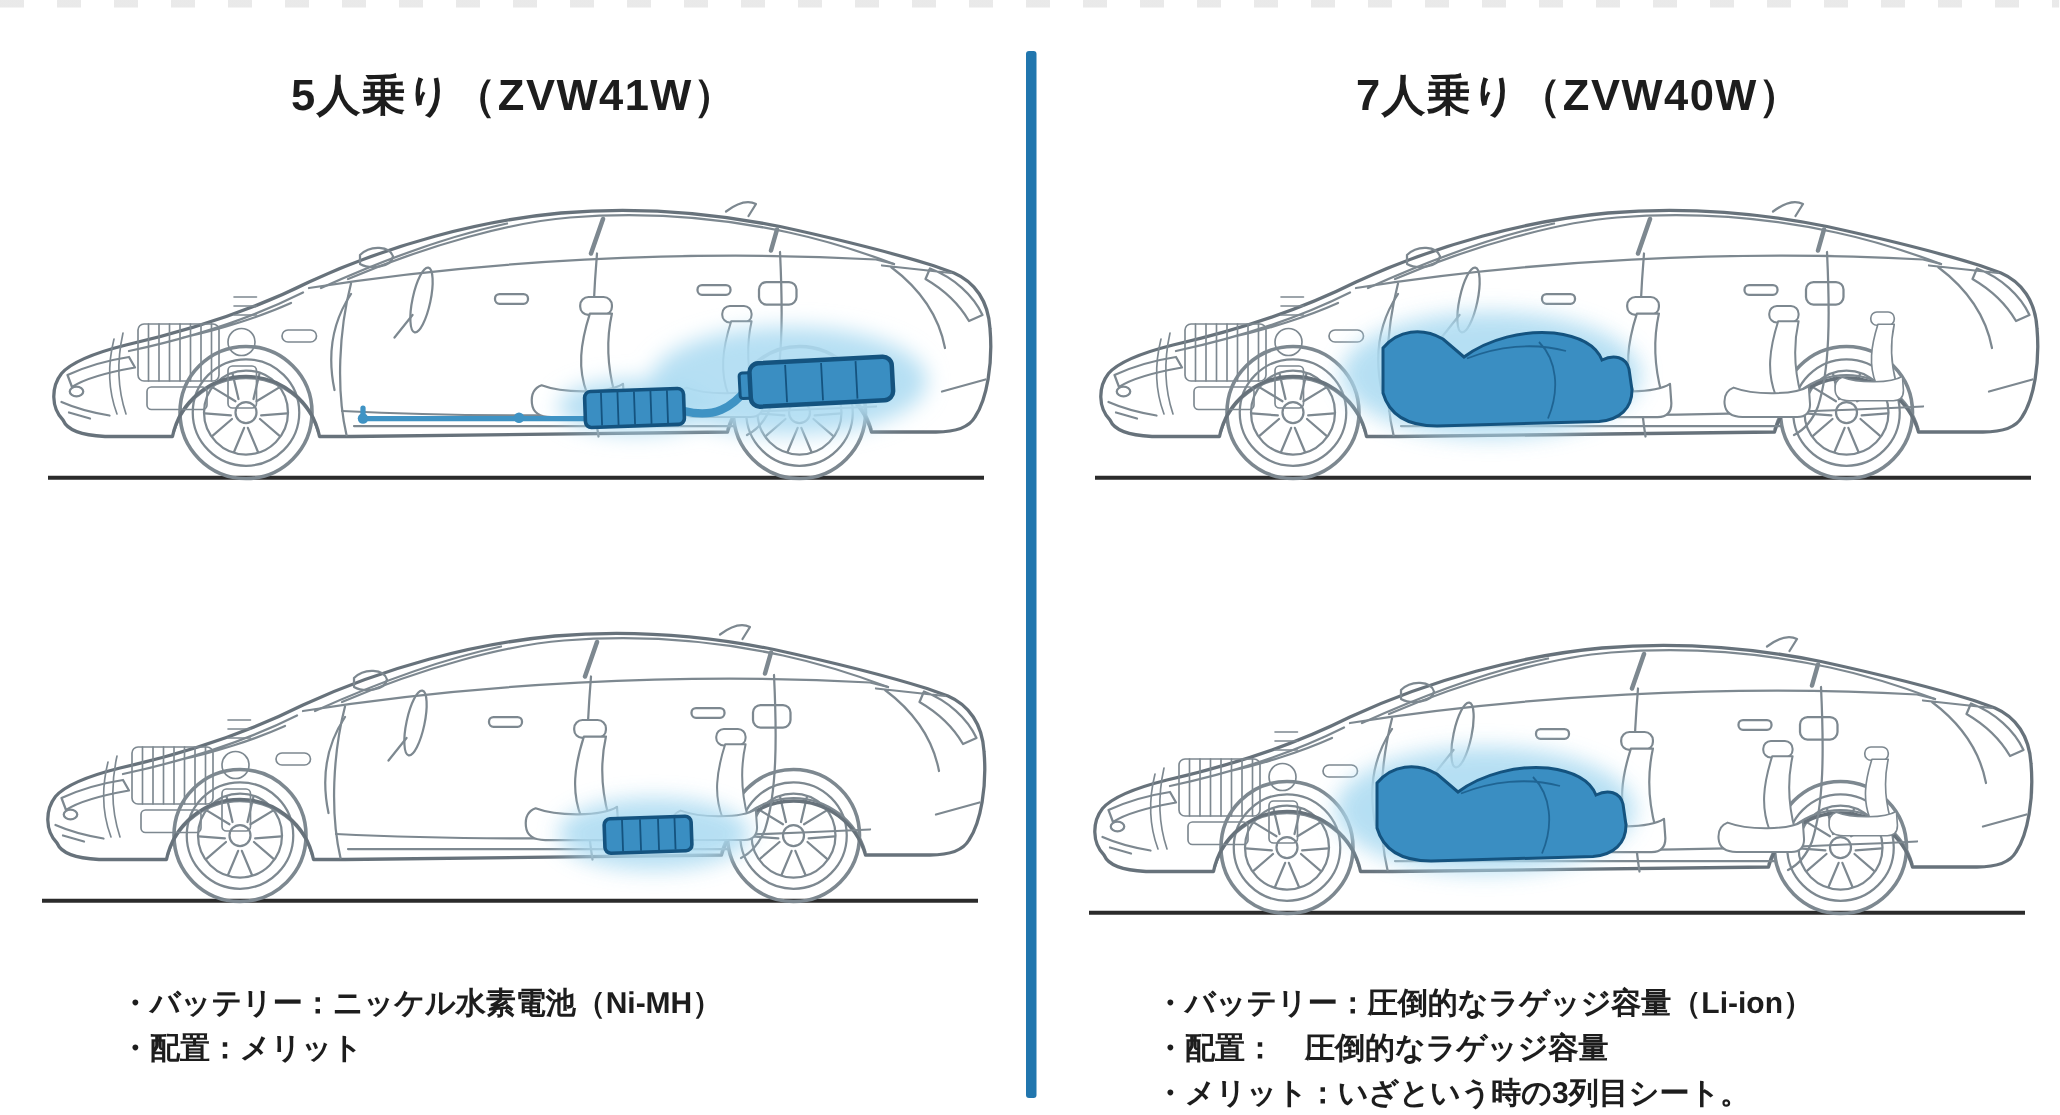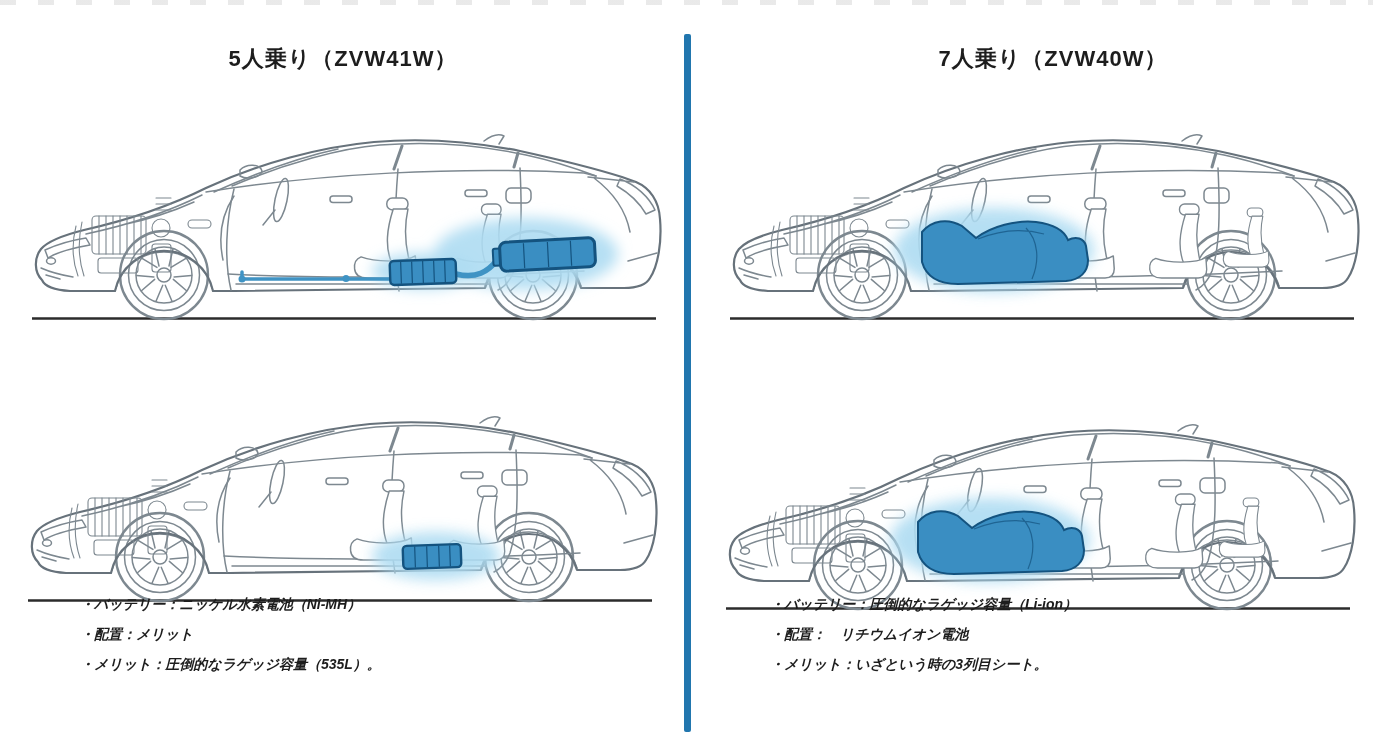--- a/index.html
+++ b/index.html
@@ -1,29 +1,29 @@
 <!DOCTYPE html>
 <html><head>
 <meta charset="utf-8">
 <style>
   html,body{margin:0;padding:0;background:#fff;}
   .stage{position:relative;width:1373px;height:743px;background:var(--background,#fff);
          overflow:hidden;font-family:"Liberation Sans","DejaVu Sans",sans-serif;color:var(--text,#1d1d1d);}
   .top-artifact{position:absolute;top:0;left:0;right:0;height:5px;opacity:.45;
     background:repeating-linear-gradient(90deg,#cfcfcf 0 16px,transparent 16px 38px);}
   .title{position:absolute;top:44px;margin:0;width:686px;text-align:center;
-         font-size:22px;font-weight:700;letter-spacing:1px;}
+         font-size:29px;font-weight:700;letter-spacing:1px;}
   .title.left-t{left:0;} .title.right-t{left:710px;}
   .divider{position:absolute;left:684px;top:34px;width:7px;height:698px;
            background:var(--divider,#2176ae);border-radius:2px;}
   .car{position:absolute;width:640px;height:214px;}
   .car.tl{left:28px;top:108px;} .car.tr{left:726px;top:108px;}
   .car.bl{left:24px;top:390px;} .car.br{left:722px;top:398px;}
-  .bullets{position:absolute;top:589px;font-size:14px;line-height:30px;font-weight:600;
-           white-space:nowrap;color:var(--text,#1d1d1d);font-style:italic;}
+  .bullets{position:absolute;top:654px;font-size:20px;line-height:30px;font-weight:600;
+           white-space:nowrap;color:var(--text,#1d1d1d);}
   .bullets p{margin:0;}
   .bullets .indent{padding-left:122px;}
   .left-b{left:80px;} .right-b{left:770px;}
   
   .c-line{stroke:var(--line-art,#7d8890);fill:none;stroke-width:1.5;stroke-linecap:round;stroke-linejoin:round;}
   .c-thin{stroke-width:1.1;}
   .c-out{stroke:#67727b;fill:none;stroke-width:2.2;stroke-linecap:round;stroke-linejoin:round;}
   .pillar{stroke-width:3;}
   .ground{stroke:var(--ground-line,#2b2b2b);stroke-width:2.6;}
   .seat{fill:#ffffff;stroke:var(--line-art,#7d8890);stroke-width:1.6;stroke-linejoin:round;}
@@ -137,21 +137,20 @@
         <g transform="rotate(-2 408 166)">
           <rect class="hl-box" x="379" y="155" width="58" height="23" rx="4" stroke-width="2.4"></rect>
           <path class="hl-line" d="M 391 156 v 21 M 403 156 v 21 M 415 156 v 21 M 426 156 v 21"></path>
         </g>
       </g>
     </svg>
 
     <div class="bullets left-b">
       <p>・バッテリー：ニッケル水素電池（Ni-MH）</p>
       <p>・配置：メリット</p>
-      <p>・メリット：圧倒的なラゲッジ容量（535L）。</p>
     </div>
   </section>
 
   <div class="divider"></div>
 
   <section>
     <h2 class="title right-t">7人乗り（ZVW40W）</h2>
 
     <svg class="car tr" viewBox="0 0 640 214">
       <use href="#prius"></use>
@@ -160,17 +159,17 @@
     </svg>
 
     <svg class="car br" viewBox="0 0 640 214">
       <use href="#prius"></use>
       <use href="#seatgrp" transform="translate(528 100) scale(0.68)"></use>
       <use href="#console-hl"></use>
     </svg>
 
     <div class="bullets right-b">
       <p>・バッテリー：圧倒的なラゲッジ容量（Li-ion）</p>
-      <p>・配置：　リチウムイオン電池</p>
+      <p>・配置：　圧倒的なラゲッジ容量</p>
       <p>・メリット：いざという時の3列目シート。</p>
     </div>
   </section>
 </div>
 
 </body></html>

